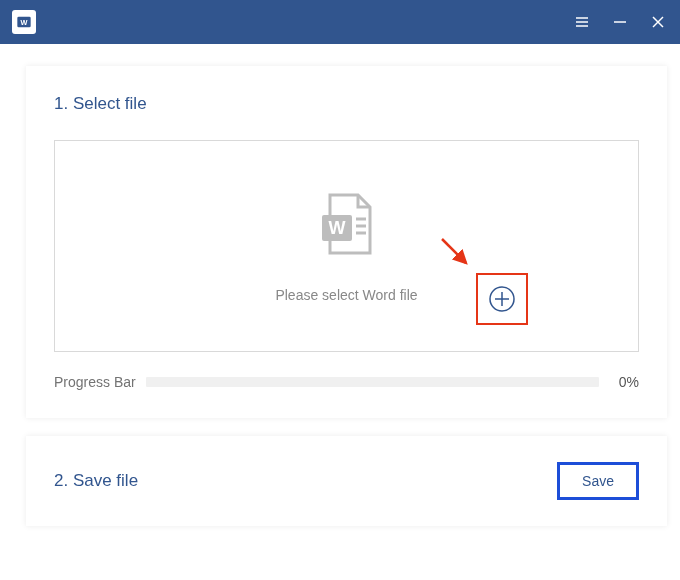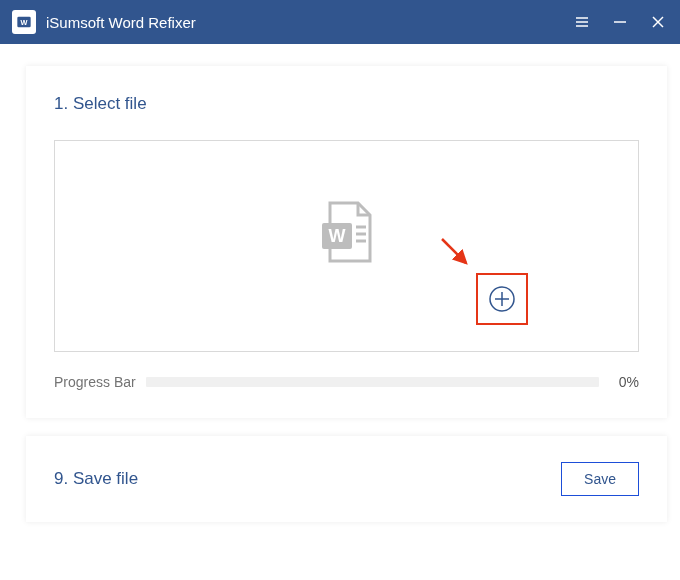--- a/index.html
+++ b/index.html
@@ -131,39 +131,38 @@
   .panel2 {
     background: #fff;
     box-shadow: 0 0 6px rgba(0,0,0,0.08);
     padding: 26px 28px;
     margin: 0 12px;
     display: flex;
     align-items: center;
     justify-content: space-between;
   }
   .save-btn {
-    border: 1px solid #1d4ed8;
+    border: 3px solid #1d4ed8;
     color: #31558e;
     background: #fff;
     padding: 8px 22px;
     font-size: 14px;
     cursor: pointer;
   }
 </style>
 </head>
 <body>
 
 <div class="titlebar">
   <div class="logo">
     <svg viewBox="0 0 24 24">
       <rect x="2" y="4" width="20" height="16" rx="2" fill="#31558e"></rect>
       <text x="12" y="16" text-anchor="middle" fill="#fff" font-size="11" font-weight="bold" font-family="Arial">W</text>
     </svg>
   </div>
-  <div class="title">iSumsoft Word Refixer</div>
   <div class="spacer"></div>
   <div class="win-controls">
     <div class="win-btn">
       <svg width="16" height="16" viewBox="0 0 16 16">
         <line x1="2" y1="4" x2="14" y2="4" stroke="#fff" stroke-width="1.5"></line>
         <line x1="2" y1="8" x2="14" y2="8" stroke="#fff" stroke-width="1.5"></line>
         <line x1="2" y1="12" x2="14" y2="12" stroke="#fff" stroke-width="1.5"></line>
       </svg>
     </div>
     <div class="win-btn">
@@ -188,20 +187,21 @@
         <svg width="70" height="70" viewBox="0 0 70 70">
           <path d="M18 6 L46 6 L58 18 L58 64 L18 64 Z" fill="none" stroke="#bdbdbd" stroke-width="3"></path>
           <path d="M46 6 L46 18 L58 18" fill="none" stroke="#bdbdbd" stroke-width="3"></path>
           <rect x="10" y="26" width="30" height="26" rx="2" fill="#bdbdbd"></rect>
           <text x="25" y="45" text-anchor="middle" fill="#fff" font-size="18" font-weight="bold" font-family="Arial">W</text>
           <line x1="44" y1="30" x2="54" y2="30" stroke="#bdbdbd" stroke-width="3"></line>
           <line x1="44" y1="37" x2="54" y2="37" stroke="#bdbdbd" stroke-width="3"></line>
           <line x1="44" y1="44" x2="54" y2="44" stroke="#bdbdbd" stroke-width="3"></line>
         </svg>
       </div>
+      <div class="drop-text">Please select Word file</div>
       <div class="add-button">
         <svg width="28" height="28" viewBox="0 0 28 28">
           <circle cx="14" cy="14" r="12" fill="none" stroke="#31558e" stroke-width="1.5"></circle>
           <line x1="14" y1="7" x2="14" y2="21" stroke="#31558e" stroke-width="1.5"></line>
           <line x1="7" y1="14" x2="21" y2="14" stroke="#31558e" stroke-width="1.5"></line>
         </svg>
       </div>
       <div class="add-highlight"></div>
       <div class="arrow-annotation">
         <svg width="40" height="40" viewBox="0 0 40 40">
@@ -215,16 +215,16 @@
       </div>
     </div>
     <div class="progress-row">
       <div class="progress-label">Progress Bar</div>
       <div class="progress-track"></div>
       <div class="progress-pct">0%</div>
     </div>
   </div>
 
   <div class="panel2">
-    <div class="section-title" style="margin-bottom:0">9. Save file</div>
+    <div class="section-title" style="margin-bottom:0">2. Save file</div>
     <button class="save-btn">Save</button>
   </div>
 </div>
 
 </body></html>

